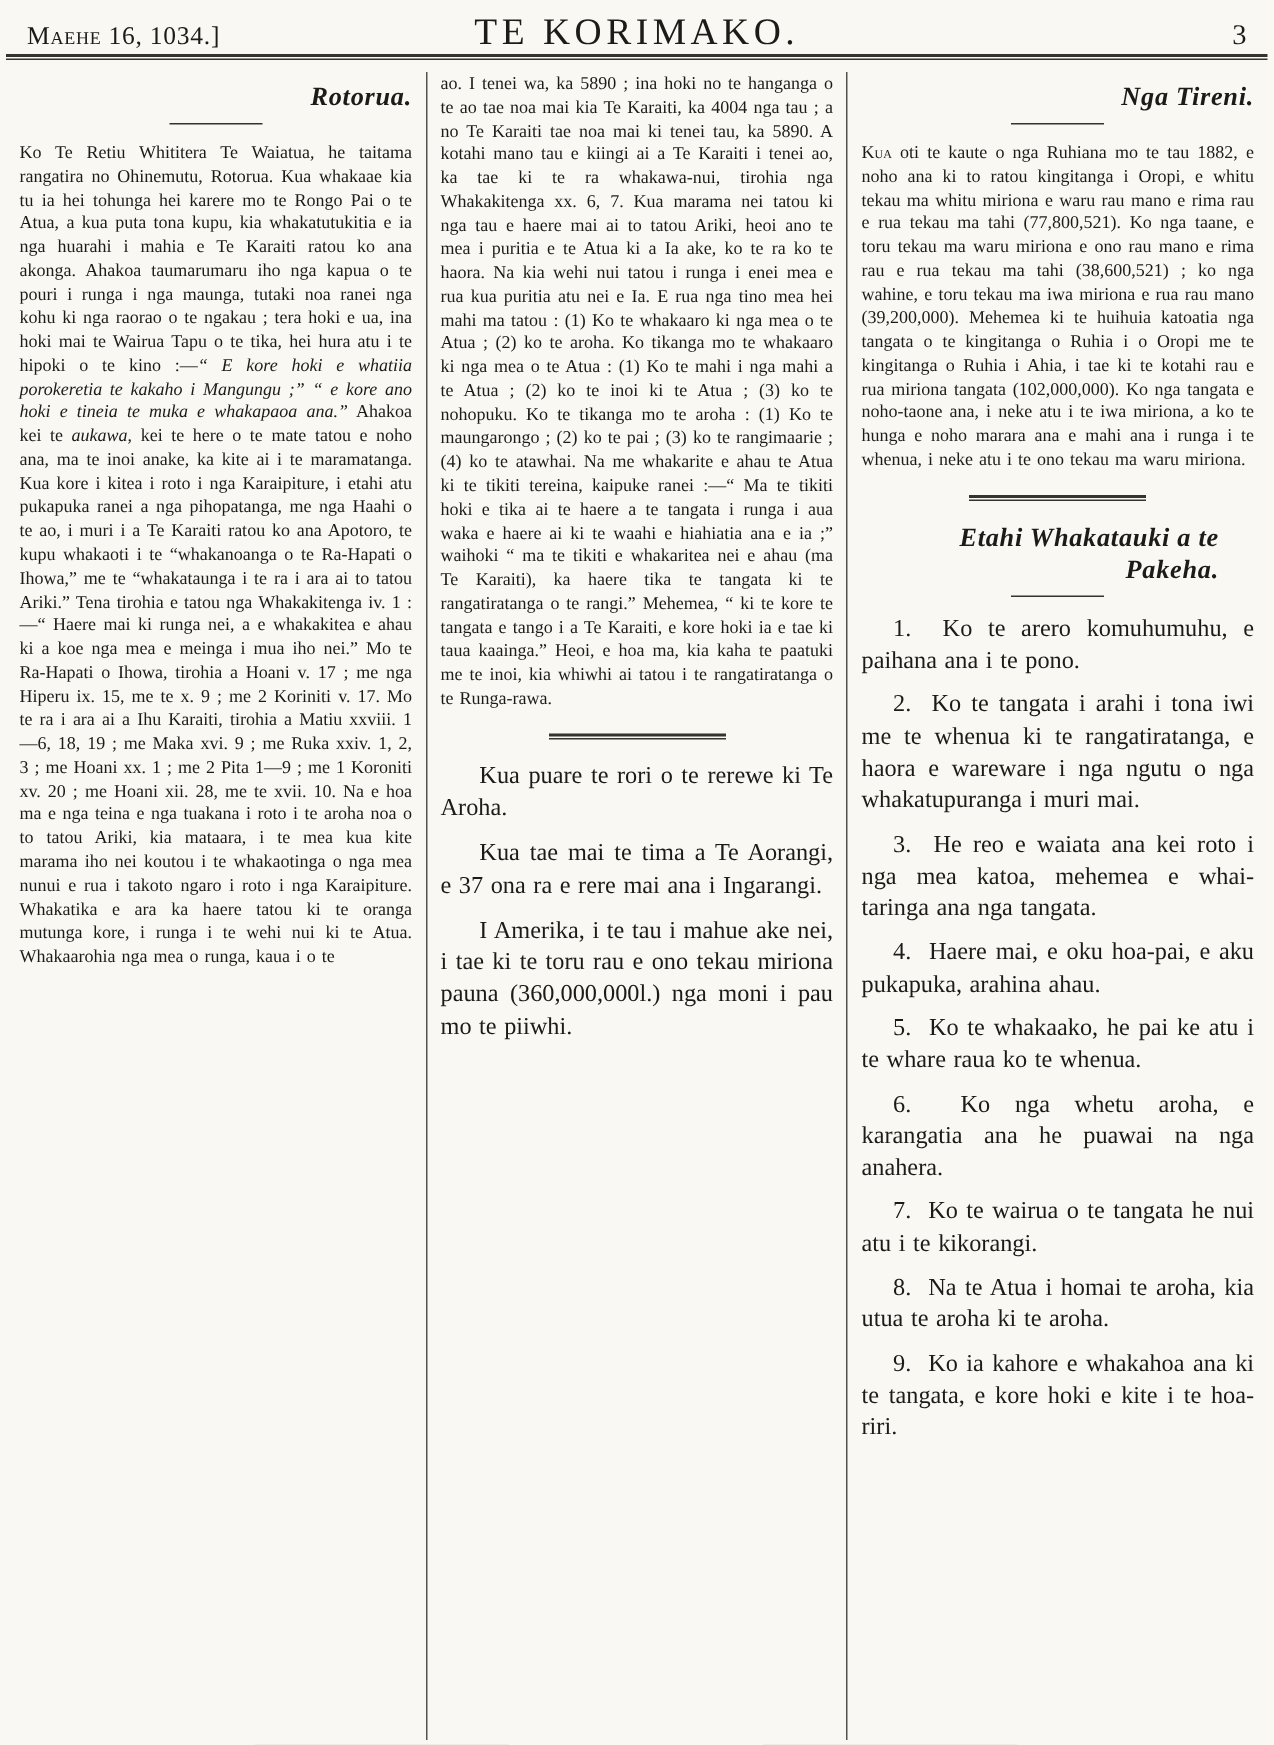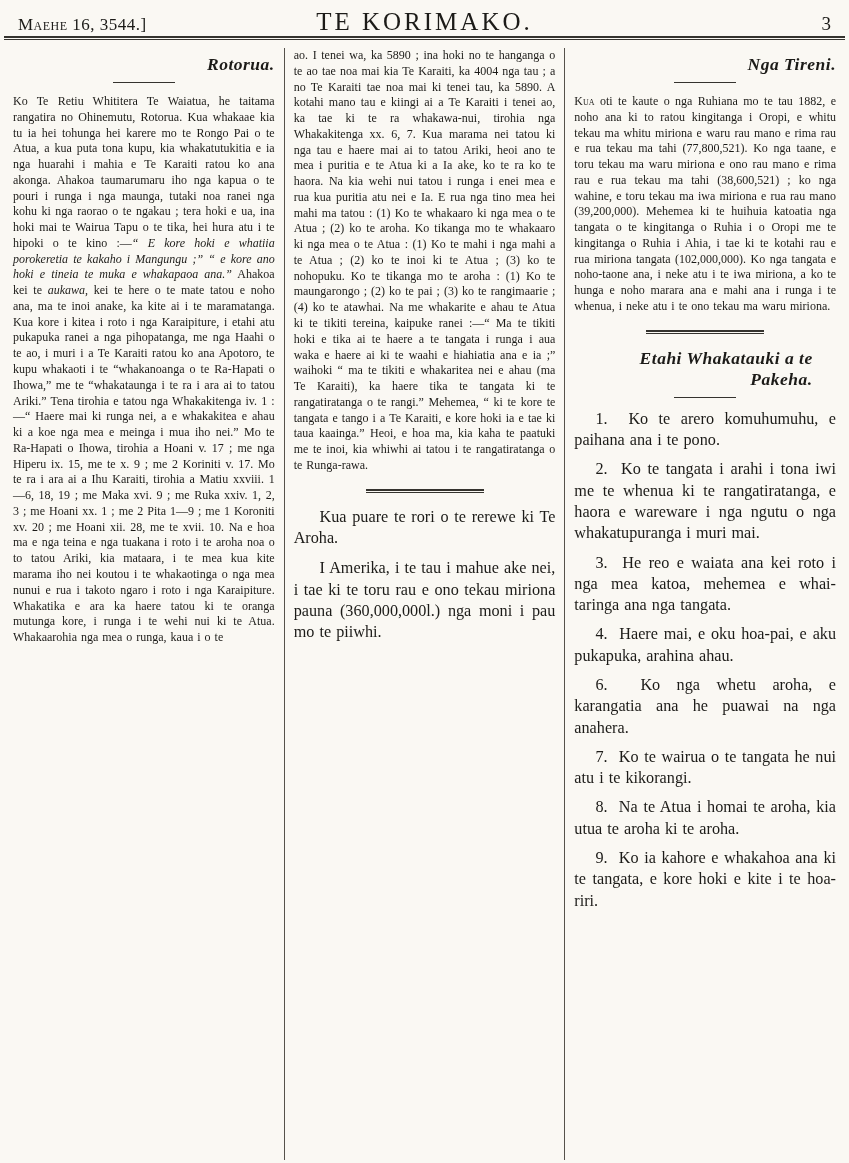--- a/index.html
+++ b/index.html
@@ -105,57 +105,59 @@
     margin-top: 8px;
     word-spacing: 1px;
   }
 </style>
 </head>
 <body>
 
 <div class="page">
 
   <div class="masthead">
-    <div class="masthead-date">Maehe 16, 3544.]</div>
+    <div class="masthead-date">Maehe 16, 1034.]</div>
     <div class="masthead-title">TE KORIMAKO.</div>
     <div class="masthead-page">3</div>
   </div>
   <div class="masthead-rule"></div>
 
   <div class="columns">
 
     <div class="col">
       <div class="article-heading">Rotorua.</div>
       <div class="head-rule"></div>
       <p class="body-text"><span>Ko Te Retiu Whititera Te Waiatua, he taitama rangatira no Ohinemutu, Rotorua.  Kua whakaae kia tu ia hei tohunga hei karere mo te Rongo Pai o te Atua, a kua puta tona kupu, kia whakatutukitia e ia nga huarahi i mahia e Te Karaiti ratou ko ana akonga.  Ahakoa taumarumaru iho nga kapua o te pouri i runga i nga maunga, tutaki noa ranei nga kohu ki nga raorao o te ngakau ; tera hoki e ua, ina hoki mai te Wairua Tapu o te tika, hei hura atu i te hipoki o te kino :—</span><span style="font-style: italic;">“ E kore hoki e whatiia porokeretia te kakaho i Mangungu ;” “ e kore ano hoki e tineia te muka e whakapaoa ana.”</span><span>  Ahakoa kei te </span><span style="font-style: italic;">aukawa</span><span>, kei te here o te mate tatou e noho ana, ma te inoi anake, ka kite ai i te maramatanga.  Kua kore i kitea i roto i nga Karaipiture, i etahi atu pukapuka ranei a nga pihopatanga, me nga Haahi o te ao, i muri i a Te Karaiti ratou ko ana Apotoro, te kupu whakaoti i te “whakanoanga o te Ra-Hapati o Ihowa,” me te “whakataunga i te ra i ara ai to tatou Ariki.” Tena tirohia e tatou nga Whakakitenga iv. 1 :—“ Haere mai ki runga nei, a e whakakitea e ahau ki a koe nga mea e meinga i mua iho nei.”  Mo te Ra-Hapati o Ihowa, tirohia a Hoani v. 17 ; me nga Hiperu ix. 15, me te x. 9 ; me 2 Koriniti v. 17.  Mo te ra i ara ai a Ihu Karaiti, tirohia a Matiu xxviii. 1—6, 18, 19 ; me Maka xvi. 9 ; me Ruka xxiv. 1, 2, 3 ; me Hoani xx. 1 ; me 2 Pita 1—9 ; me 1 Koroniti xv. 20 ; me Hoani xii. 28, me te xvii. 10.  Na e hoa ma e nga teina e nga tuakana i roto i te aroha noa o to tatou Ariki, kia mataara, i te mea kua kite marama iho nei koutou i te whakaotinga o nga mea nunui e rua i takoto ngaro i roto i nga Karaipiture.  Whakatika e ara ka haere tatou ki te oranga mutunga kore, i runga i te wehi nui ki te Atua.  Whakaarohia nga mea o runga, kaua i o te</span></p>
     </div>
 
     <div class="col-sep"></div>
 
     <div class="col">
       <p class="body-text"><span>ao.  I tenei wa, ka 5890 ; ina hoki no te hanganga o te ao tae noa mai kia Te Karaiti, ka 4004 nga tau ; a no Te Karaiti tae noa mai ki tenei tau, ka 5890. A kotahi mano tau e kiingi ai a Te Karaiti i tenei ao, ka tae ki te ra whakawa-nui, tirohia nga Whakakitenga xx. 6, 7.  Kua marama nei tatou ki nga tau e haere mai ai to tatou Ariki, heoi ano te mea i puritia e te Atua ki a Ia ake, ko te ra ko te haora. Na kia wehi nui tatou i runga i enei mea e rua kua puritia atu nei e Ia.  E rua nga tino mea hei mahi ma tatou : (1) Ko te whakaaro ki nga mea o te Atua ; (2) ko te aroha.  Ko tikanga mo te whakaaro ki nga mea o te Atua : (1) Ko te mahi i nga mahi a te Atua ; (2) ko te inoi ki te Atua ; (3) ko te nohopuku. Ko te tikanga mo te aroha : (1) Ko te maungarongo ; (2) ko te pai ; (3) ko te rangimaarie ; (4) ko te atawhai.  Na me whakarite e ahau te Atua ki te tikiti tereina, kaipuke ranei :—“ Ma te tikiti hoki e tika ai te haere a te tangata i runga i aua waka e haere ai ki te waahi e hiahiatia ana e ia ;” waihoki “ ma te tikiti e whakaritea nei e ahau (ma Te Karaiti), ka haere tika te tangata ki te rangatiratanga o te rangi.” Mehemea, “ ki te kore te tangata e tango i a Te Karaiti, e kore hoki ia e tae ki taua kaainga.” Heoi, e hoa ma, kia kaha te paatuki me te inoi, kia whiwhi ai tatou i te rangatiratanga o te Runga-rawa.</span></p>
       <div class="section-rule"></div>
       <p class="news-item">Kua puare te rori o te rerewe ki Te Aroha.</p>
+      <p class="news-item">Kua tae mai te tima a Te Aorangi, e 37 ona ra e rere mai ana i Ingarangi.</p>
       <p class="news-item">I Amerika, i te tau i mahue ake nei, i tae ki te toru rau e ono tekau miriona pauna (360,000,000l.) nga moni i pau mo te piiwhi.</p>
     </div>
 
     <div class="col-sep"></div>
 
     <div class="col">
       <div class="article-heading">Nga Tireni.</div>
       <div class="head-rule"></div>
       <p class="body-text"><span style="font-variant: small-caps;">Kua</span><span> oti te kaute o nga Ruhiana mo te tau 1882, e noho ana ki to ratou kingitanga i Oropi, e whitu tekau ma whitu miriona e waru rau mano e rima rau e rua tekau ma tahi (77,800,521).  Ko nga taane, e toru tekau ma waru miriona e ono rau mano e rima rau e rua tekau ma tahi (38,600,521) ; ko nga wahine, e toru tekau ma iwa miriona e rua rau mano (39,200,000).  Mehemea ki te huihuia katoatia nga tangata o te kingitanga o Ruhia i o Oropi me te kingitanga o Ruhia i Ahia, i tae ki te kotahi rau e rua miriona tangata (102,000,000).  Ko nga tangata e noho-taone ana, i neke atu i te iwa miriona, a ko te hunga e noho marara ana e mahi ana i runga i te whenua, i neke atu i te ono tekau ma waru miriona.</span></p>
       <div class="section-rule"></div>
       <div class="article-heading" style="max-width:215px;margin-left:auto;margin-right:auto;">Etahi Whakatauki a te Pakeha.</div>
       <div class="head-rule"></div>
 
       <p class="proverb"><span>1.</span>&nbsp; <span>Ko te arero komuhumuhu, e paihana ana i te pono.</span></p>
       <p class="proverb"><span>2.</span>&nbsp; <span>Ko te tangata i arahi i tona iwi me te whenua ki te rangatiratanga, e haora e wareware i nga ngutu o nga whakatupuranga i muri mai.</span></p>
       <p class="proverb"><span>3.</span>&nbsp; <span>He reo e waiata ana kei roto i nga mea katoa, mehemea e whai-taringa ana nga tangata.</span></p>
       <p class="proverb"><span>4.</span>&nbsp; <span>Haere mai, e oku hoa-pai, e aku pukapuka, arahina ahau.</span></p>
+      <p class="proverb"><span>5.</span>&nbsp; <span>Ko te whakaako, he pai ke atu i te whare raua ko te whenua.</span></p>
       <p class="proverb"><span>6.</span>&nbsp; <span>Ko nga whetu aroha, e karangatia ana he puawai na nga anahera.</span></p>
       <p class="proverb"><span>7.</span>&nbsp; <span>Ko te wairua o te tangata he nui atu i te kikorangi.</span></p>
       <p class="proverb"><span>8.</span>&nbsp; <span>Na te Atua i homai te aroha, kia utua te aroha ki te aroha.</span></p>
       <p class="proverb"><span>9.</span>&nbsp; <span>Ko ia kahore e whakahoa ana ki te tangata, e kore hoki e kite i te hoa-riri.</span></p>
 
     </div>
 
   </div>
 </div>
 

